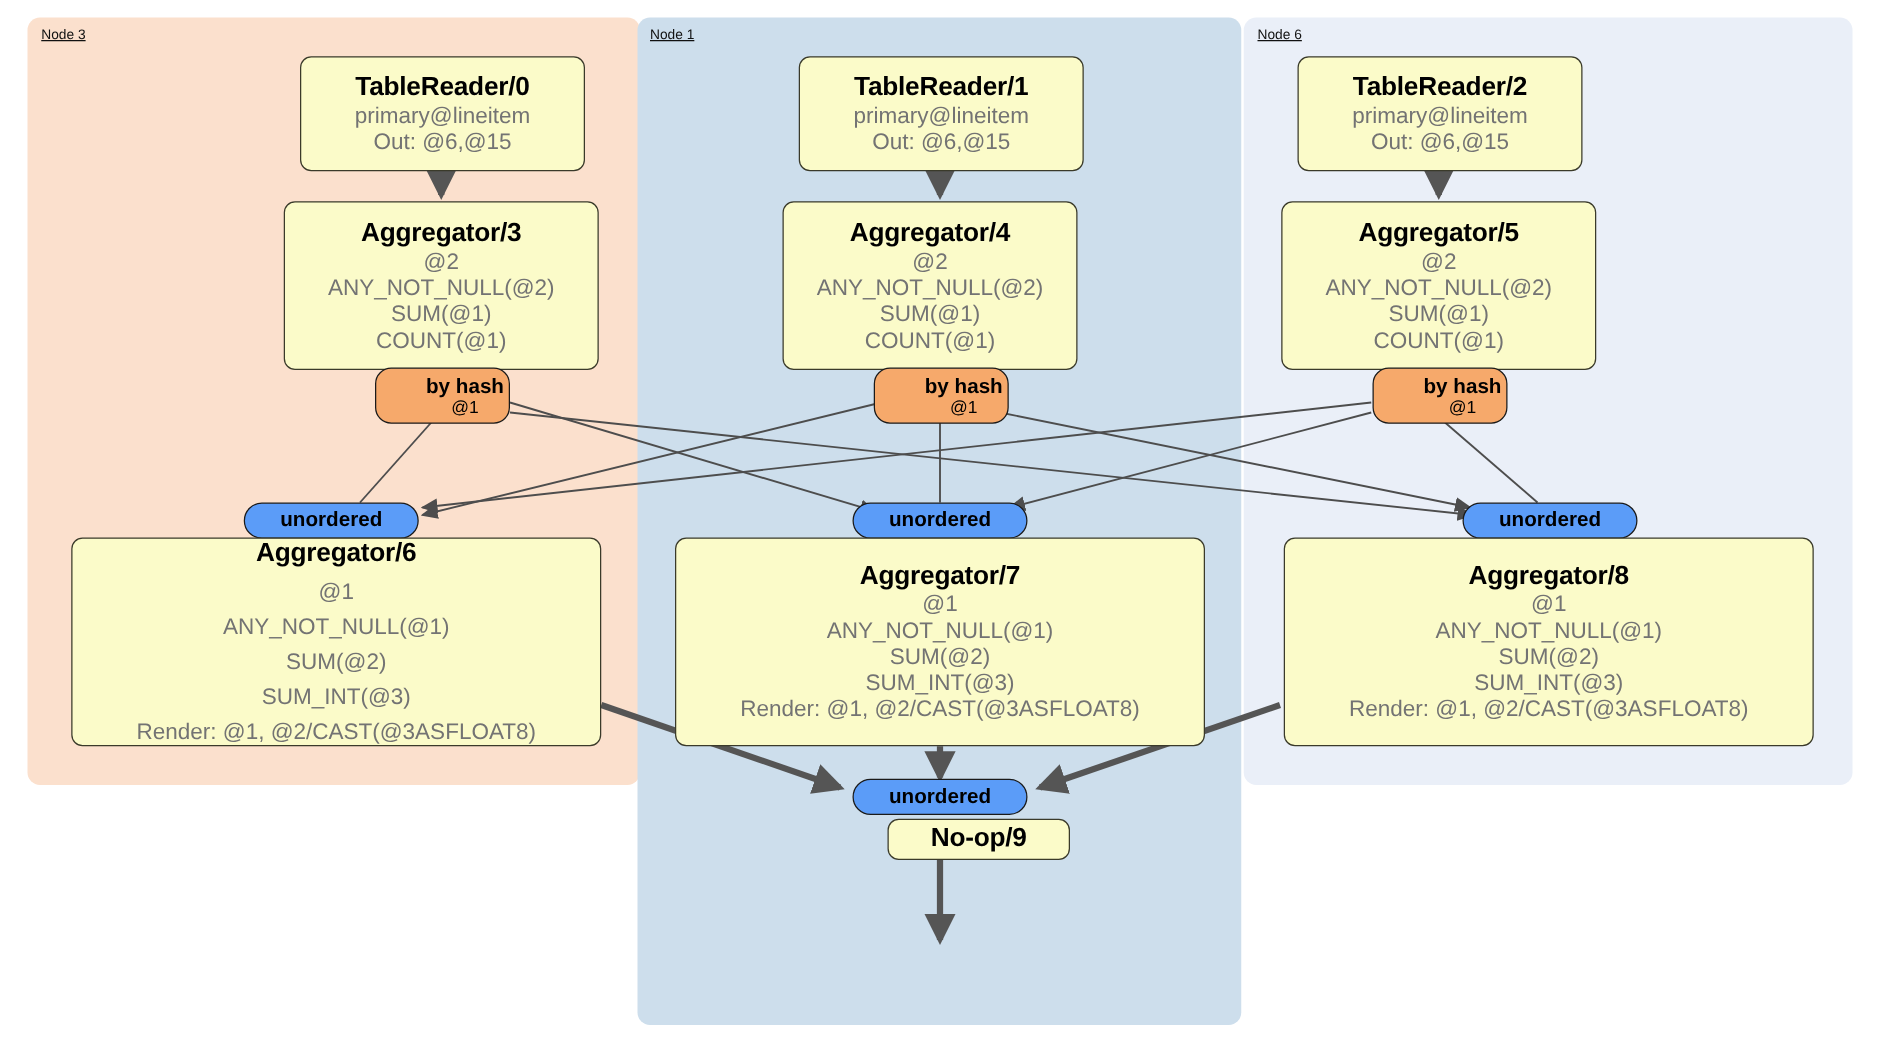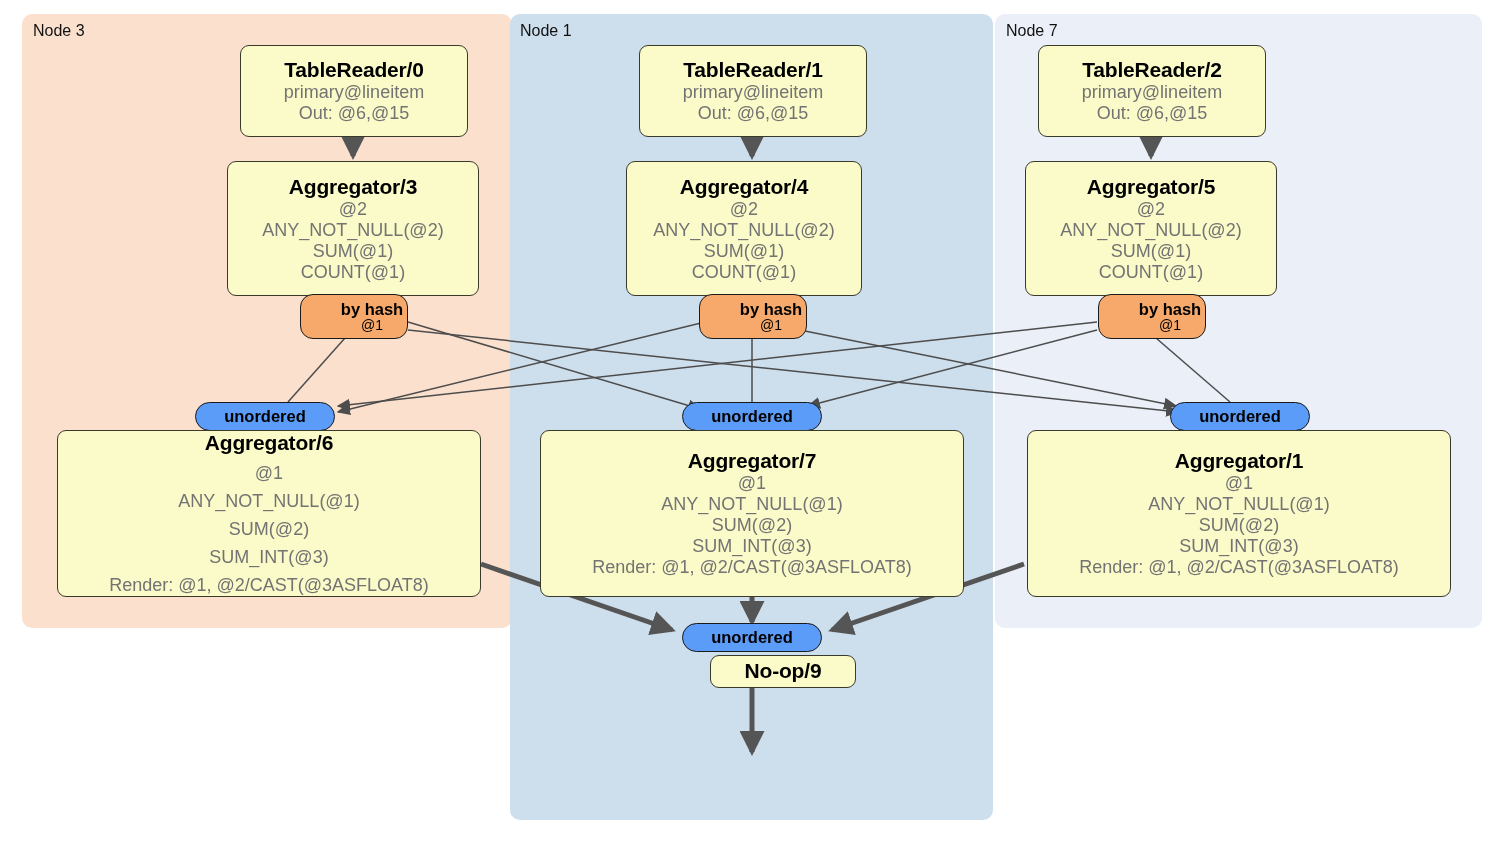--- a/index.html
+++ b/index.html
@@ -1,20 +1,20 @@
 <!DOCTYPE html>
 <html><head>
 <meta charset="utf-8">
 <style>
   html,body{margin:0;padding:0;background:#ffffff;}
   body{font-family:"Liberation Sans",sans-serif;}
   #stage{position:relative;width:1504px;height:842px;background:#ffffff;overflow:hidden;}
 
   .panel{position:absolute;border-radius:10px;}
-  .panel-label{position:absolute;font-size:16px;color:#111;white-space:nowrap;}
+  .panel-label{position:absolute;font-size:11px;color:#111;white-space:nowrap;text-decoration:underline;}
 
   .node{position:absolute;box-sizing:border-box;border:1.6px solid #3a3a2a;
         border-radius:9px;background:#fbfbc9;text-align:center;
         display:flex;flex-direction:column;justify-content:center;align-items:center;
         line-height:1.16;}
   .node .ttl{font-weight:bold;font-size:21px;color:#000;letter-spacing:-.2px;}
   .node .ln{font-size:18px;color:#737373;}
 
   .pill{position:absolute;box-sizing:border-box;border:1.6px solid #1a1a1a;
         border-radius:16px;display:flex;flex-direction:column;
@@ -33,21 +33,21 @@
 
 <div id="stage">
 
   <div class="panel" style="left:22px;top:14px;width:490px;height:614px;background:#fbe0cd;"></div>
   <div class="panel-label" style="left:33px;top:22px;">Node 3</div>
 
   <div class="panel" style="left:510px;top:14px;width:483px;height:806px;background:#cddeec;"></div>
   <div class="panel-label" style="left:520px;top:22px;">Node 1</div>
 
   <div class="panel" style="left:995px;top:14px;width:487px;height:614px;background:#eaeff8;"></div>
-  <div class="panel-label" style="left:1006px;top:22px;">Node 7</div>
+  <div class="panel-label" style="left:1006px;top:22px;">Node 6</div>
 
   <svg class="edges">
     <defs>
       <marker id="ah-thin" markerWidth="9" markerHeight="9" refX="8" refY="4.5" orient="auto">
         <path d="M0,0.5 L9,4.5 L0,8.5 z" fill="#4d4d4d"></path>
       </marker>
       <marker id="ah-thick" markerWidth="5" markerHeight="5" refX="4.2" refY="2.5" orient="auto">
         <path d="M0,0 L5,2.5 L0,5 z" fill="#555555"></path>
       </marker>
     </defs>
@@ -146,21 +146,21 @@
   </div>
   <div class="node" style="left:540px;top:430px;width:424px;height:167px;">
     <div class="ttl">Aggregator/7</div>
     <div class="ln">@1</div>
     <div class="ln">ANY_NOT_NULL(@1)</div>
     <div class="ln">SUM(@2)</div>
     <div class="ln">SUM_INT(@3)</div>
     <div class="ln">Render: @1, @2/CAST(@3ASFLOAT8)</div>
   </div>
   <div class="node" style="left:1027px;top:430px;width:424px;height:167px;">
-    <div class="ttl">Aggregator/1</div>
+    <div class="ttl">Aggregator/8</div>
     <div class="ln">@1</div>
     <div class="ln">ANY_NOT_NULL(@1)</div>
     <div class="ln">SUM(@2)</div>
     <div class="ln">SUM_INT(@3)</div>
     <div class="ln">Render: @1, @2/CAST(@3ASFLOAT8)</div>
   </div>
 
   <div class="pill blue" style="left:682px;top:623px;width:140px;height:29px;">
     <div class="t1">unordered</div>
   </div>

